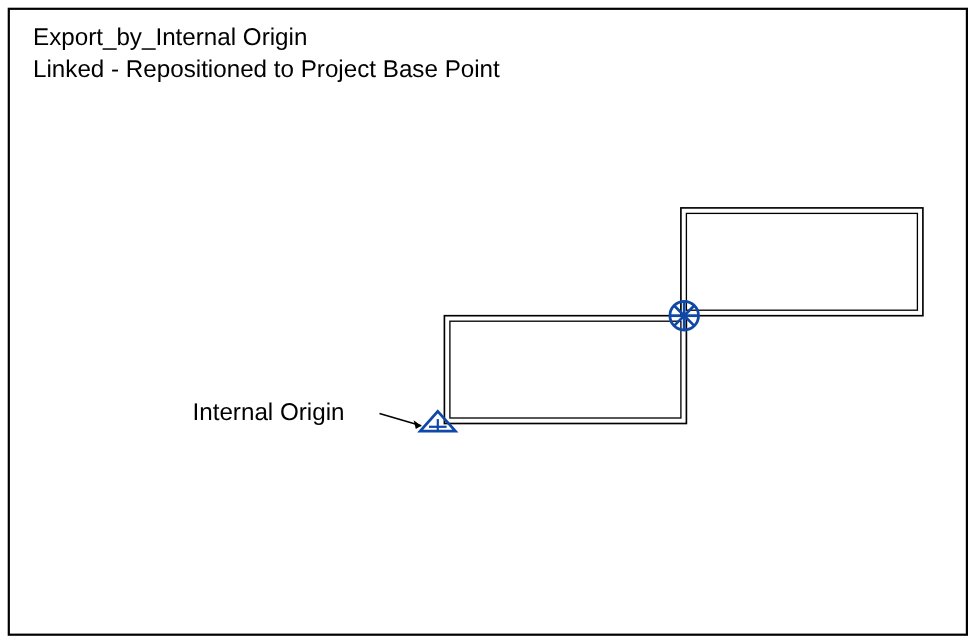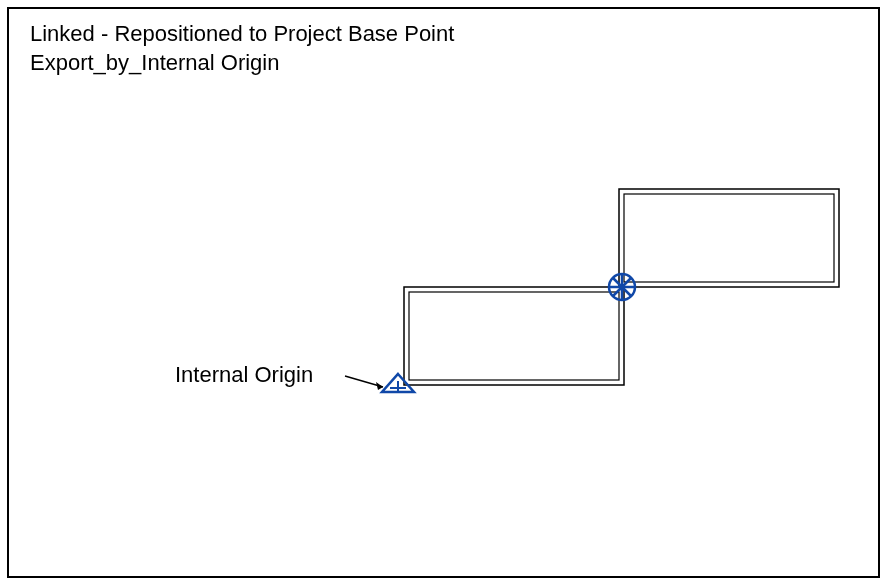--- a/index.html
+++ b/index.html
@@ -53,22 +53,22 @@
       width: 887px;
       height: 585px;
     }
   </style>
 </head>
 <body>
 
 <div class="frame"></div>
 
 <div class="title-block">
+  <div class="title-line">Export_by_Internal Origin</div>
   <div class="title-line">Linked - Repositioned to Project Base Point</div>
-  <div class="title-line">Export_by_Internal Origin</div>
 </div>
 
 <div class="drawing-area">
   <svg class="diagram" viewBox="0 0 887 585">
 
     <g>
       <rect x="404" y="271" width="220" height="98" fill="none" stroke="#000000" stroke-width="1.5"></rect>
       <rect x="409" y="276" width="210" height="88" fill="none" stroke="#000000" stroke-width="1.2"></rect>
     </g>
 

